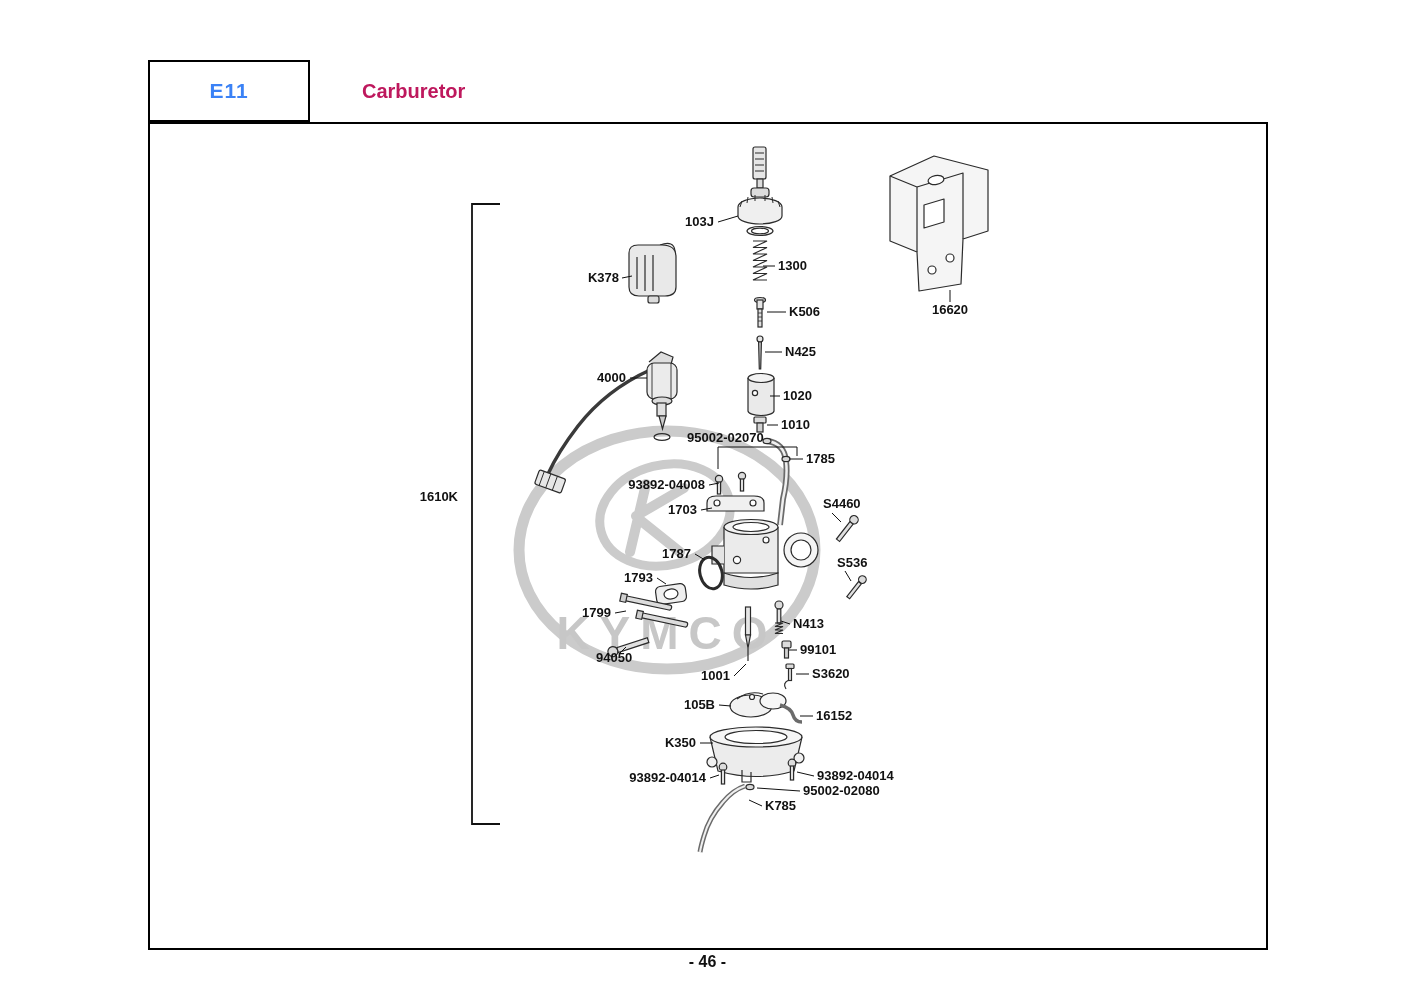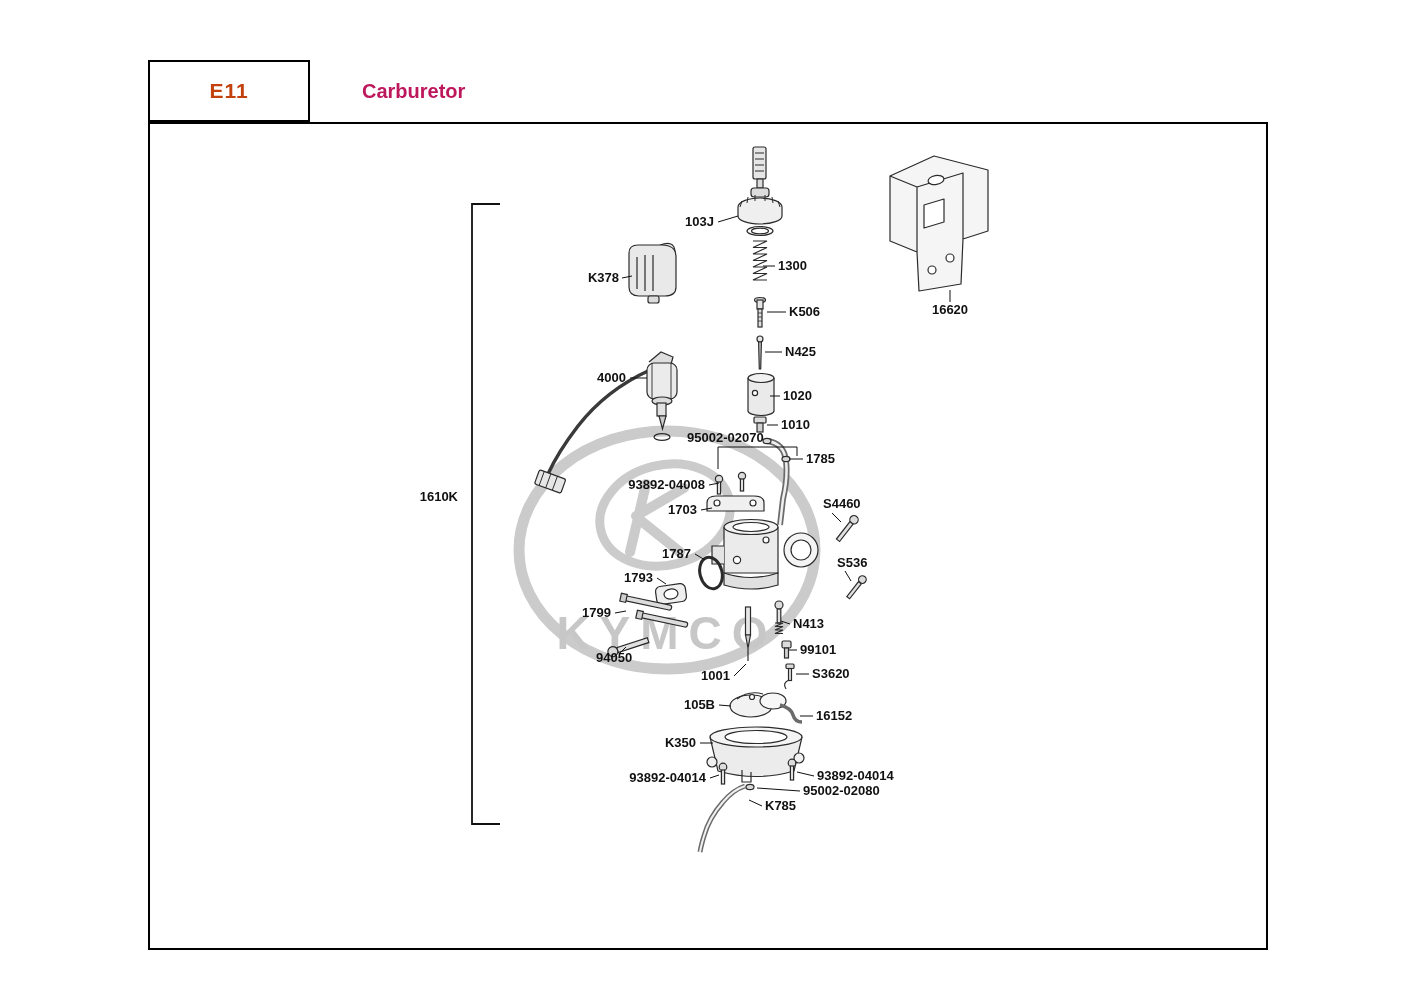--- a/index.html
+++ b/index.html
@@ -3,21 +3,21 @@
 <meta charset="utf-8">
 <style>
   * { margin:0; padding:0; box-sizing:border-box; }
   html,body { background:#ffffff; }
   body { width:1415px; height:1000px; font-family:"Liberation Sans", sans-serif; }
   .page { position:relative; width:1415px; height:1000px; background:#fff; overflow:hidden; }
 
   .header-box {
     position:absolute; left:148px; top:60px; width:162px; height:62px;
     border:2px solid #000; display:flex; align-items:center; justify-content:center;
-    font-size:21px; font-weight:bold; color:#c2410c; letter-spacing:1px;
+    font-size:21px; font-weight:bold; color:#3b82f6; letter-spacing:1px;
   }
   .page-title {
     position:absolute; left:362px; top:60px; height:62px; display:flex; align-items:center;
     font-size:20px; font-weight:bold; color:#be185d;
   }
   .main-box {
     position:absolute; left:148px; top:122px; width:1120px; height:828px;
     border:2px solid #000; background:transparent;
   }
   .footer {
@@ -315,13 +315,14 @@
         <text x="803" y="795" text-anchor="start" class="part-label">95002-02080</text>
         <polyline points="762,806 749,800" class="leader"></polyline>
         <text x="765" y="810" text-anchor="start" class="part-label">K785</text>
         <polyline points="950,302 950,290" class="leader"></polyline>
         <text x="950" y="314" text-anchor="middle" class="part-label">16620</text>
         <path d="M500 204 H472 V824 H500" class="bracket"></path>
         <text x="458" y="501" text-anchor="end" class="part-label">1610K</text>
       </g>
   </svg>
 
+  <div class="footer">- 46 -</div>
 </div>
 
 </body></html>

